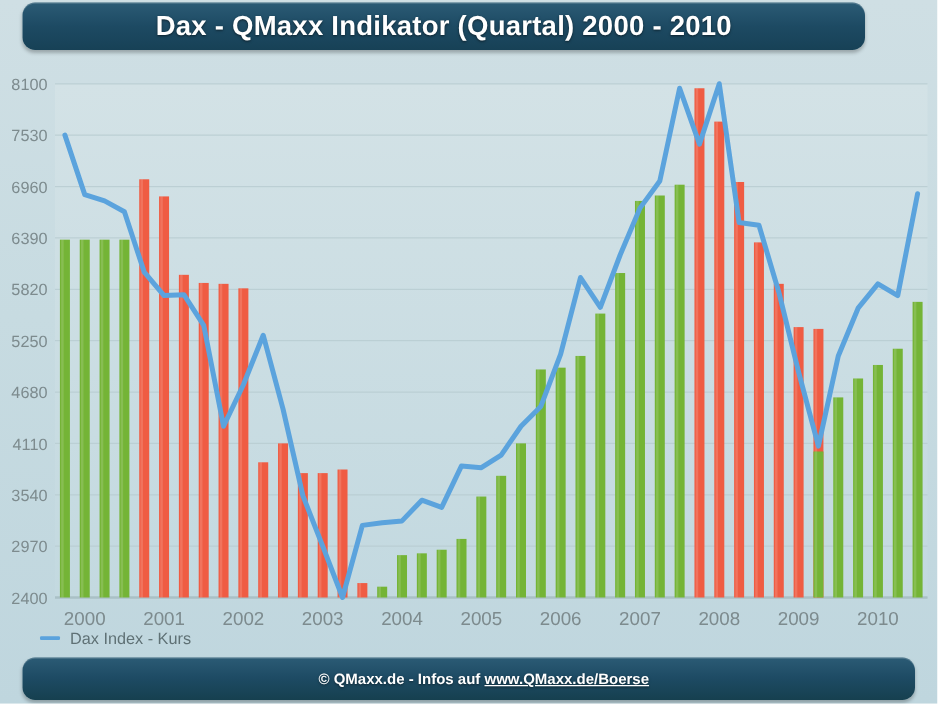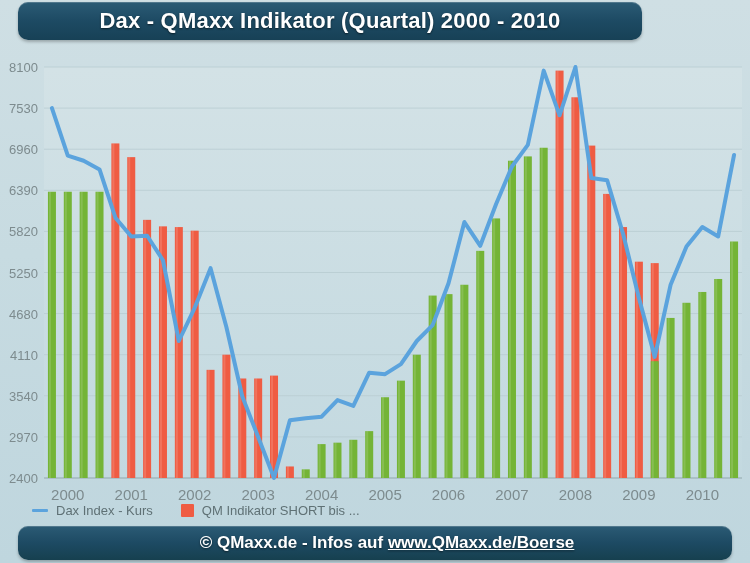--- a/index.html
+++ b/index.html
@@ -12,21 +12,21 @@
     position: relative;
     width: 750px; height: 563px;
     background: linear-gradient(180deg, #cfdfe4 0%, #c7dbe1 45%, #bfd6de 100%);
     overflow: hidden;
   }
 
   
   .titlebar {
     position: absolute;
     left: 18px; top: 2px;
-    width: 624px; height: 38px;
+    width: 674px; height: 38px;
     background: linear-gradient(180deg, #2b5b75 0%, #1d4a63 50%, #174156 100%);
     border-radius: 10px;
     box-shadow: 0 2px 3px rgba(0,0,0,0.25), inset 0 1px 0 rgba(255,255,255,0.18);
     display: flex; align-items: center; justify-content: center;
   }
   .titlebar .title-text {
     color: #ffffff;
     font-size: 22px;
     font-weight: bold;
     letter-spacing: 0.2px;
@@ -104,21 +104,21 @@
     position: absolute;
     left: 18px; bottom: 3px;
     width: 714px; height: 34px;
     background: linear-gradient(180deg, #2b5b75 0%, #1d4a63 50%, #16404f 100%);
     border-radius: 10px;
     box-shadow: 0 2px 3px rgba(0,0,0,0.25), inset 0 1px 0 rgba(255,255,255,0.18);
     display: flex; align-items: center; justify-content: center;
   }
   .footerbar .footer-text {
     color: #ffffff;
-    font-size: 17px;
+    font-size: 12px;
     font-weight: bold;
     text-shadow: 0 1px 2px rgba(0,0,0,0.5);
     white-space: nowrap;
     margin-left: 24px;
   }
   .footerbar .footer-link {
     color: #ffffff;
     text-decoration: underline;
     font-weight: bold;
   }
@@ -273,23 +273,19 @@
           <text x="702.3409090909091" y="440" class="xtick">2010</text>
         </g>
     </svg>
   </div>
 
   <div class="legend">
     <div class="legend-item">
       <span class="swatch-line"></span>
       <span class="lg-label">Dax Index - Kurs</span>
     </div>
-    <div class="legend-item">
-      <span class="swatch-box" style="background:#ef5c43"></span>
-      <span class="lg-label">QM Indikator SHORT bis ...</span>
-    </div>
   </div>
 
   <div class="footerbar">
     <span class="footer-text"><span>© QMaxx.de - Infos auf </span><a class="footer-link" href="#">www.QMaxx.de/Boerse</a></span>
   </div>
 
 </div>
 
 </body></html>

